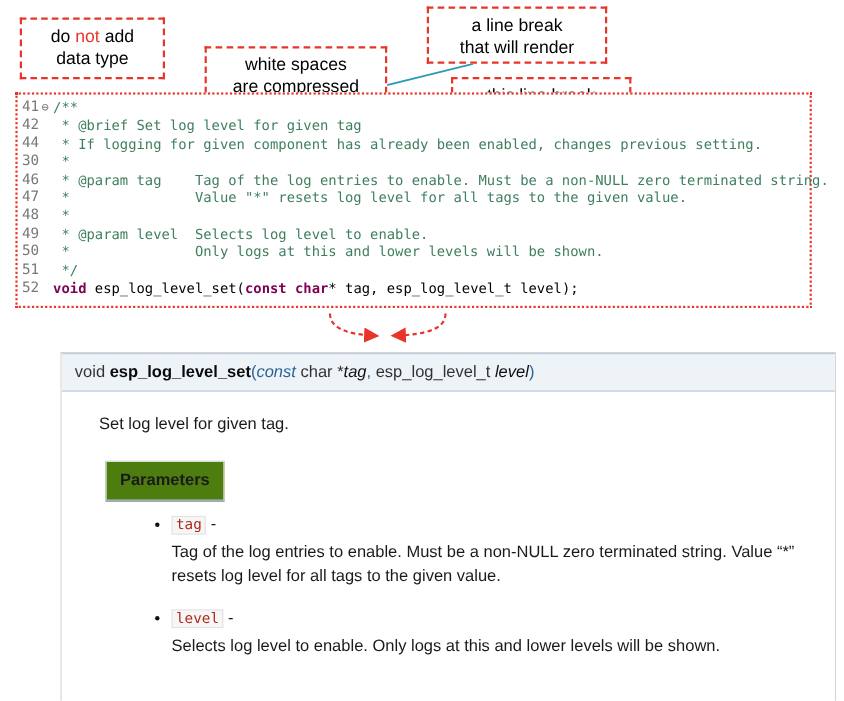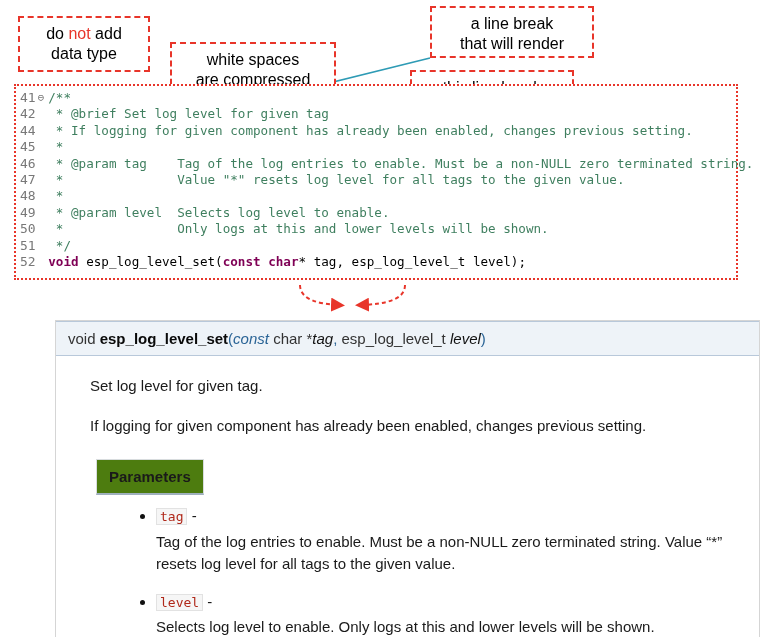--- a/index.html
+++ b/index.html
@@ -33,27 +33,27 @@
     text-align: right;
   }
 
   #callout-datatype {
     left: 18px;
     top: 16px;
     width: 132px;
     height: 56px;
   }
   #callout-whitespace {
-    left: 170px;
+    left: 186px;
     top: 42px;
     width: 166px;
     height: 52px;
   }
   #callout-linebreak-render {
-    left: 430px;
+    left: 388px;
     top: 6px;
     width: 164px;
     height: 52px;
     text-align: center;
   }
   #callout-linebreak-norender {
     left: 410px;
     top: 70px;
     width: 164px;
     height: 52px;
@@ -267,21 +267,21 @@
         <td class="ln">42</td>
         <td class="fold"></td>
         <td class="src"><span class="cmt"> * @brief Set log level for given tag</span></td>
       </tr>
       <tr>
         <td class="ln">44</td>
         <td class="fold"></td>
         <td class="src"><span class="cmt"> * If logging for given component has already been enabled, changes previous setting.</span></td>
       </tr>
       <tr>
-        <td class="ln">45</td>
+        <td class="ln">30</td>
         <td class="fold"></td>
         <td class="src"><span class="cmt"> *</span></td>
       </tr>
       <tr>
         <td class="ln">46</td>
         <td class="fold"></td>
         <td class="src"><span class="cmt"> * @param tag    Tag of the log entries to enable. Must be a non-NULL zero terminated string.</span></td>
       </tr>
       <tr>
         <td class="ln">47</td>
@@ -327,21 +327,20 @@
   <path d="M405,285 C405,300 385,304 362,305" stroke="#e8352a" stroke-width="2" stroke-dasharray="4,3" fill="none" marker-end="url(#redarrow)"></path>
 </svg>
 
 <div id="doc-panel">
   <div id="doc-signature">
     <span class="sig-type">void </span><span class="sig-name">esp_log_level_set</span><span class="sig-punct">(</span><span class="sig-kw">const</span><span class="sig-type"> char *</span><span class="sig-param">tag</span><span class="sig-punct">, </span><span class="sig-type">esp_log_level_t </span><span class="sig-param">level</span><span class="sig-punct">)</span>
   </div>
 
   <div class="doc-body">
     <p class="doc-para">Set log level for given tag.</p>
-    <p class="doc-para">If logging for given component has already been enabled, changes previous setting.</p>
 
     <div id="params-header">Parameters</div>
 
     <ul class="param-list">
       <li>
         <span class="param-code">tag</span><span class="param-dash"> - </span>
         <div class="param-desc">Tag of the log entries to enable. Must be a non-NULL zero terminated string. Value “*” resets log level for all tags to the given value.</div>
       </li>
       <li>
         <span class="param-code">level</span><span class="param-dash"> - </span>

